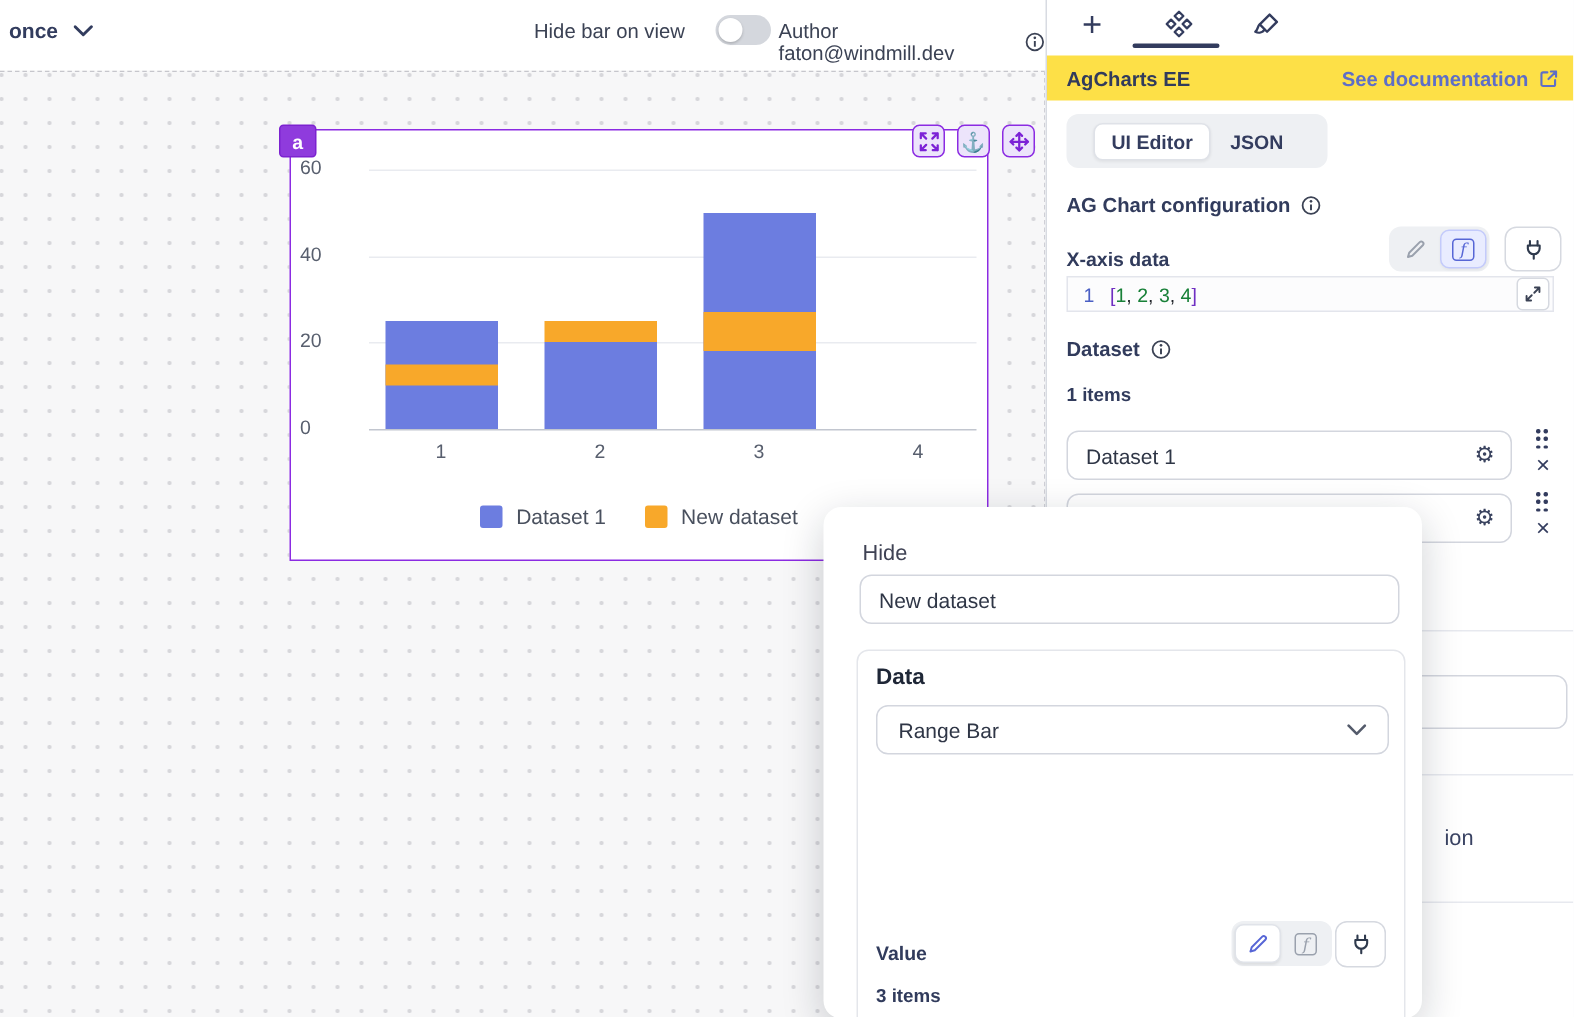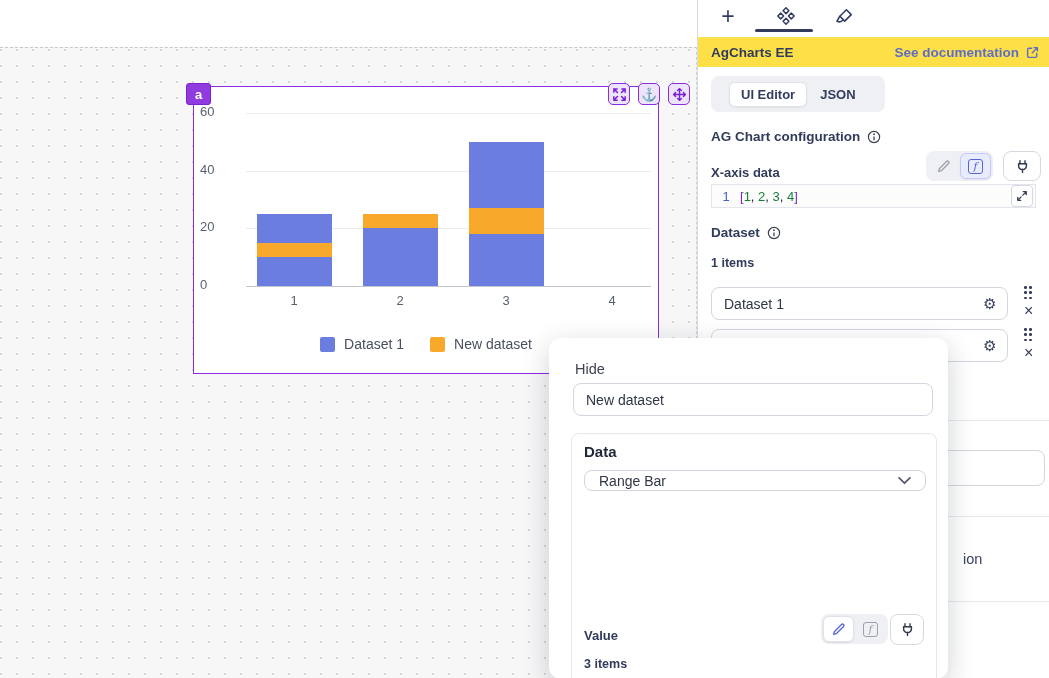--- a/index.html
+++ b/index.html
@@ -81,20 +81,40 @@
   .m-label{font-size:14.5px;color:#3f4254;}
   .databox{position:absolute;left:22px;top:95px;width:366px;height:420px;border:1px solid #e4e6eb;border-radius:8px;}
   .sel{position:absolute;background:#fff;border:1px solid #d3d6de;border-radius:8px;display:flex;align-items:center;font-size:14px;color:#2f3646;padding:0 14px;cursor:pointer;}
   .sel .chev{margin-left:auto;color:#545b6b;}
 </style>
 </head>
 <body>
 
 <div class="stage">
 
+  <header class="topbar">
+    <div class="schedule">
+      <span class="lbl">once</span>
+      <svg width="13" height="9" viewBox="0 0 12 8">
+          <path d="M1 1.5 L6 6.5 L11 1.5" fill="none" stroke="#323c5e" stroke-width="1.8" stroke-linecap="round" stroke-linejoin="round"></path>
+        </svg>
+    </div>
+    <span class="hidebar-label">Hide bar on view</span>
+    <div class="toggle">
+        <div class="knob"></div>
+      </div>
+    <div class="author">
+      <span>Author faton@windmill.dev</span>
+      <svg width="14" height="14" viewBox="0 0 14 14">
+          <circle cx="7" cy="7" r="5.6" fill="none" stroke="#3b4254" stroke-width="1.2"></circle>
+          <path d="M7 6.4 V10.2" stroke="#3b4254" stroke-width="1.3"></path>
+          <circle cx="7" cy="4.2" r="0.9" fill="#3b4254"></circle>
+        </svg>
+    </div>
+  </header>
 
   <div class="canvas">
     <div class="component">
       <div class="badge">a</div>
 
       <div class="comp-btn" style="left:414px;">
         <svg width="15" height="15" viewBox="0 0 16 16" fill="none" stroke="#7c22d6" stroke-width="1.6" stroke-linecap="round" stroke-linejoin="round">
           <path d="M2 5.5 V2 H5.5 M2 2 L5.8 5.8"></path>
             <path d="M10.5 2 H14 V5.5 M14 2 L10.2 5.8"></path>
           <path d="M2 10.5 V14 H5.5 M2 14 L5.8 10.2"></path>
@@ -264,21 +284,21 @@
     <div class="divider" style="top:601px;"></div>
   </aside>
 
   <div class="modal">
     <span class="m-label" style="position:absolute;left:26px;top:23px;">Hide</span>
     <input class="txtinput" style="position: absolute; left: 24px; top: 45px; width: 360px; height: 33px;" value="New dataset">
 
     <div class="databox">
       <span style="position:absolute;left:12px;top:9px;font-size:15px;font-weight:bold;color:#1f2737;">Data</span>
 
-      <div class="sel" style="left:12px;top:36px;width:342px;height:21px;">
+      <div class="sel" style="left:12px;top:36px;width:342px;height:33px;">
         <span>Range Bar</span>
         <svg class="chev" width="13" height="9" viewBox="0 0 12 8">
             <path d="M1 1.5 L6 6.5 L11 1.5" fill="none" stroke="#545b6b" stroke-width="1.6" stroke-linecap="round" stroke-linejoin="round"></path>
           </svg>
       </div>
 
       <span class="field-label" style="left:12px;top:194px;position:absolute;">Value</span>
 
       <div class="icon-seg" style="left:249px;top:180px;">
         <span class="ibtn active-white">

